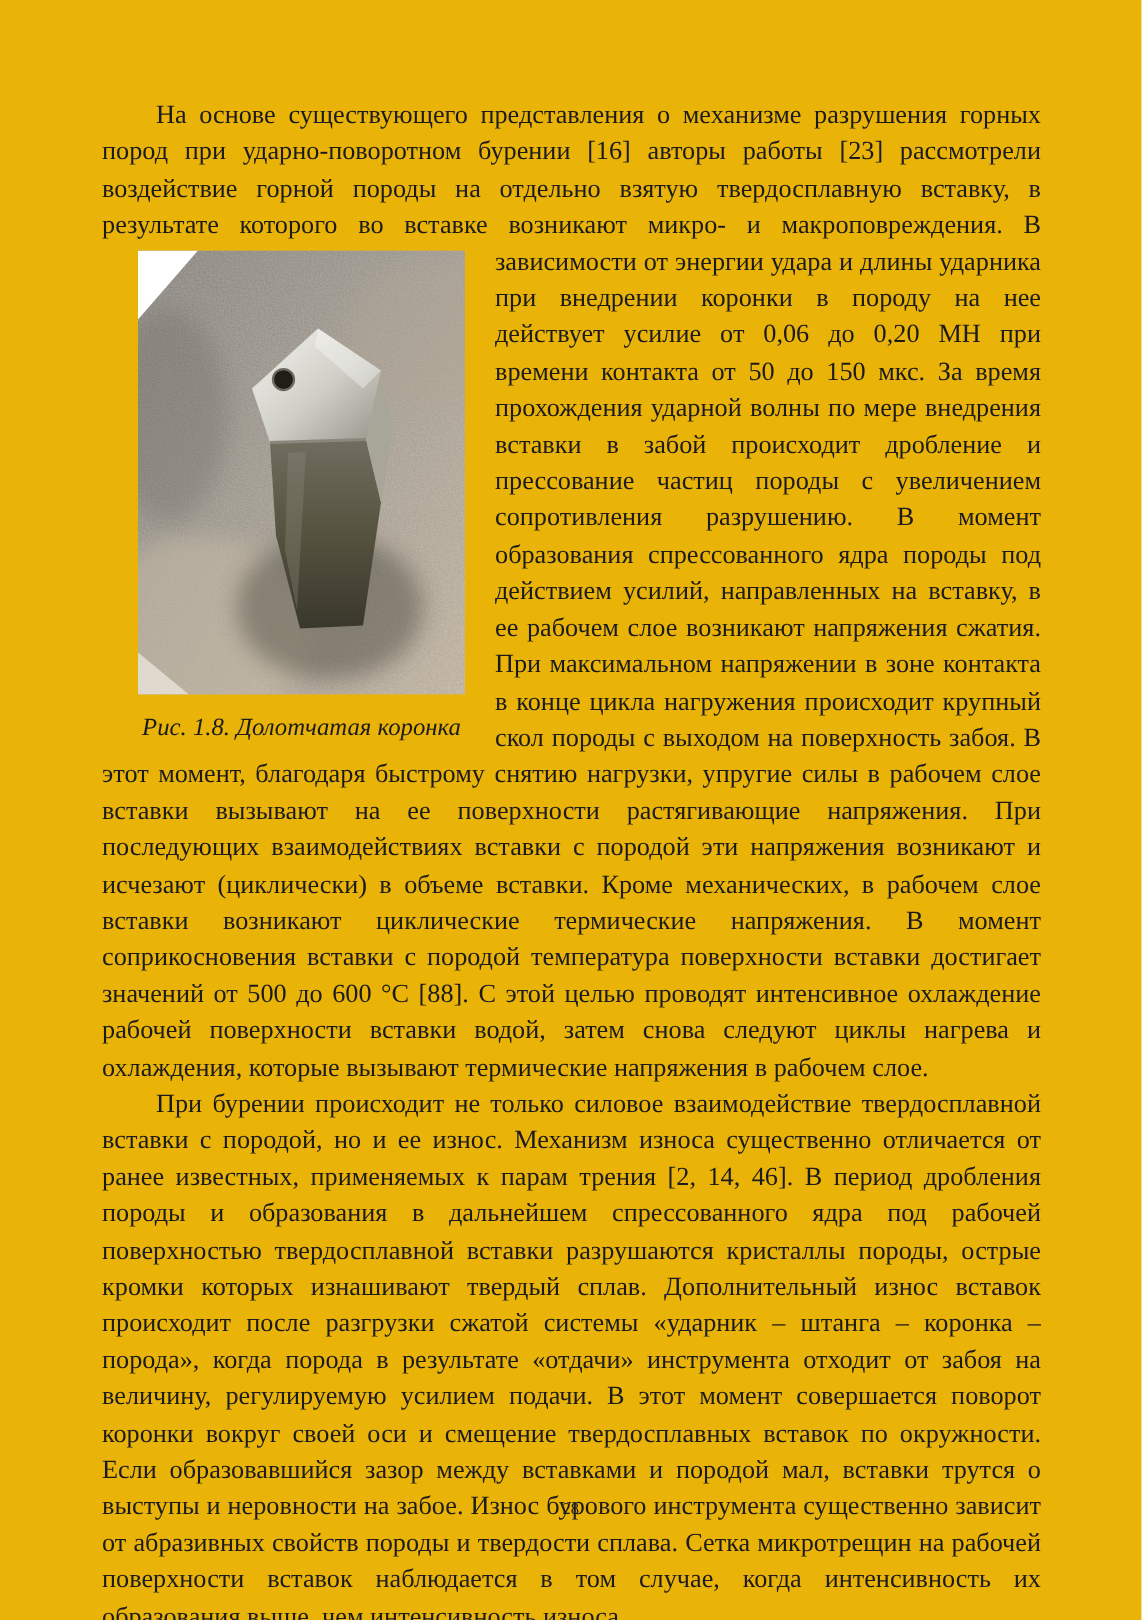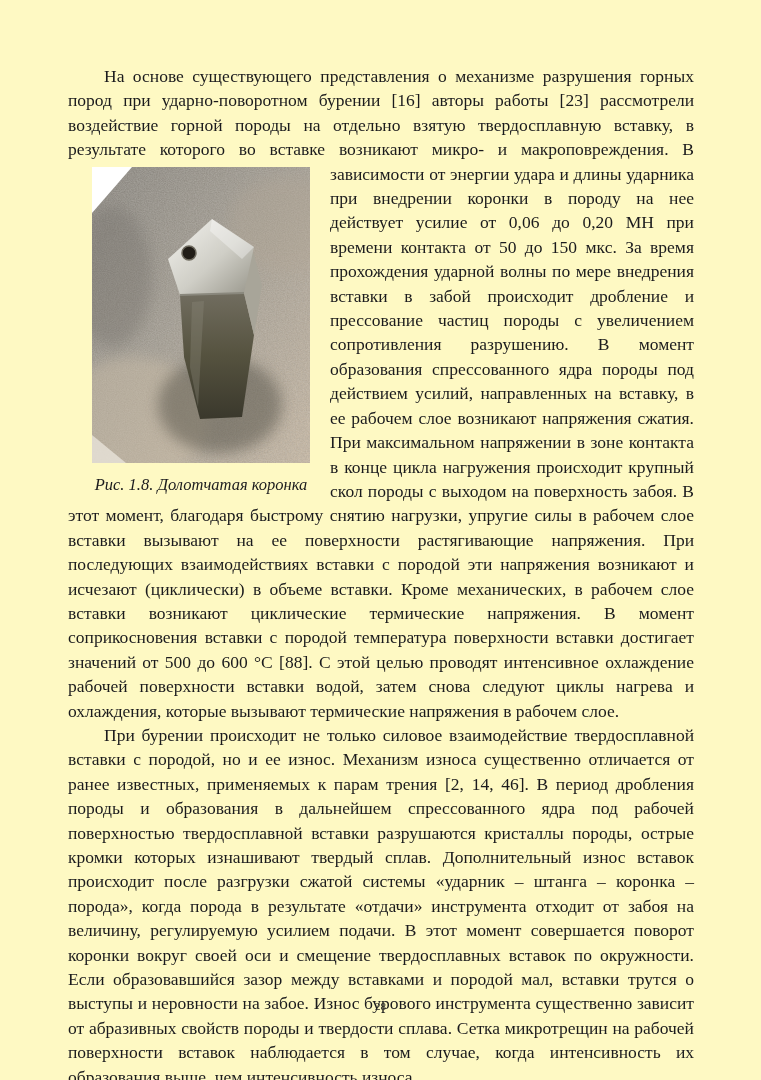--- a/index.html
+++ b/index.html
@@ -11,21 +11,21 @@
     width: 761px;
     height: 1080px;
     position: relative;
     overflow: hidden;
     font-family: "Liberation Serif", serif;
     color: #1b1b1d;
   }
   .page {
     position: absolute;
     inset: 0;
-    background: #fef9c3;
+    background: #eab308;
   }
   .content {
     position: absolute;
     left: 68px;
     top: 64px;
     width: 626px;
     font-size: 17.5px;
     line-height: 24.4px;
     text-align: justify;
   }

